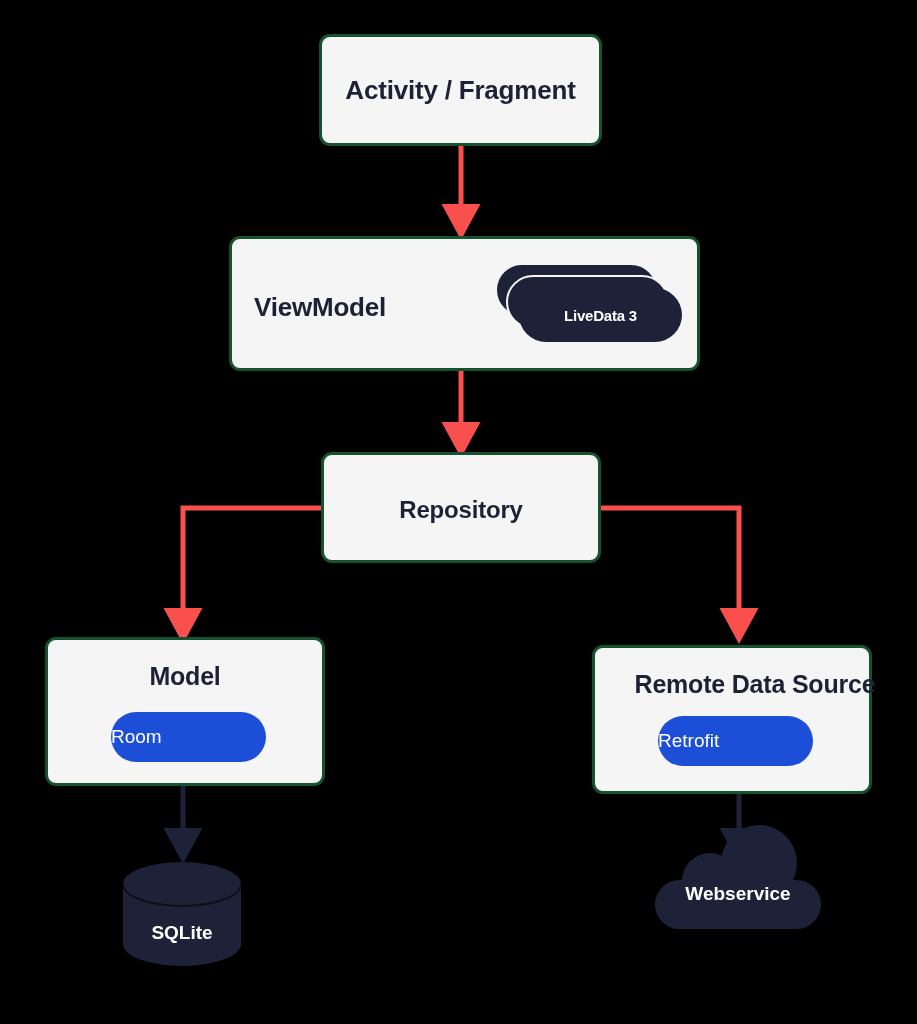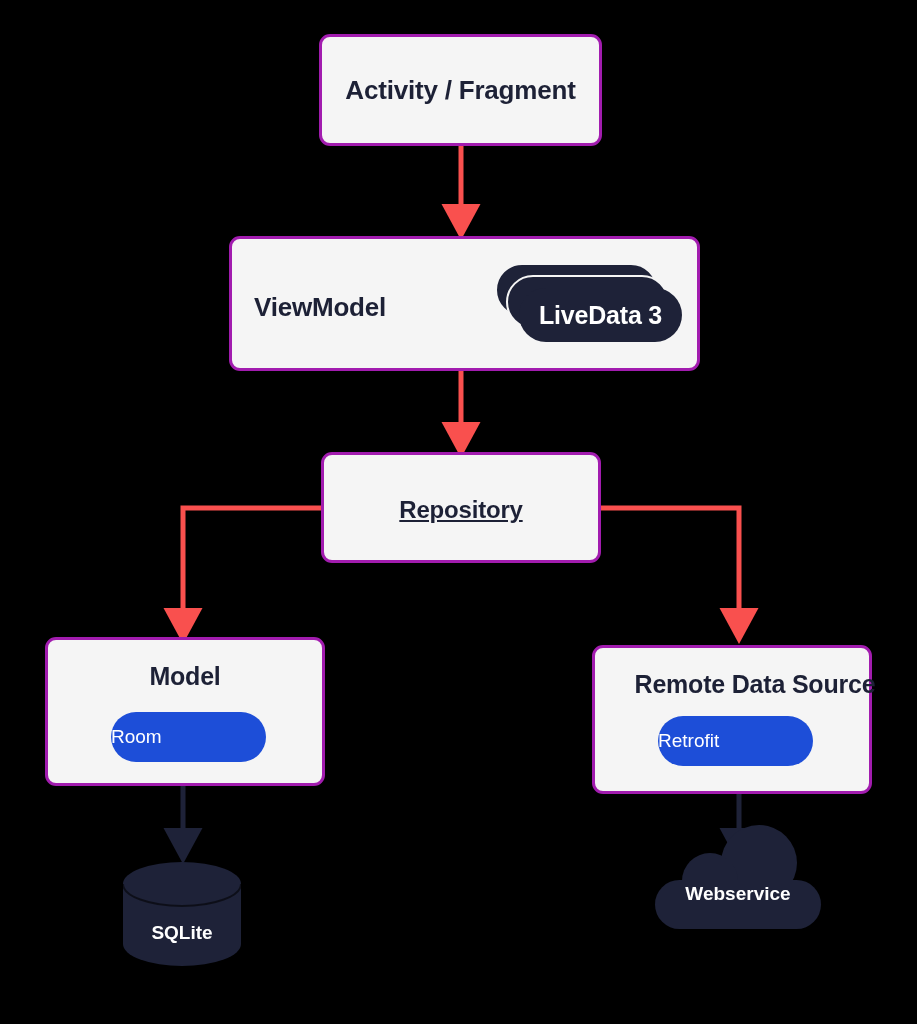--- a/index.html
+++ b/index.html
@@ -22,21 +22,21 @@
     position: absolute;
     left: 0;
     top: 0;
     width: 917px;
     height: 1024px;
     pointer-events: none;
   }
   .node-box {
     position: absolute;
     background: #F5F5F5;
-    border: 3px solid #a21caf;
+    border: 3px solid #14532d;
     border-radius: 11px;
     box-sizing: border-box;
   }
   .node-title {
     position: absolute;
     left: 0;
     width: 100%;
     text-align: center;
     color: #1D2136;
     font-weight: bold;
@@ -71,21 +71,20 @@
   
   #box-repository {
     left: 321px;
     top: 452px;
     width: 280px;
     height: 111px;
   }
   #box-repository .node-title {
     top: 41px;
     font-size: 24px;
-    text-decoration: underline;
   }
   
   #box-model {
     left: 45px;
     top: 637px;
     width: 280px;
     height: 149px;
   }
   #box-model .node-title {
     top: 22px;
@@ -155,21 +154,21 @@
     border: 2px solid #F5F5F5;
   }
   #ld-layer-1 {
     left: 24px;
     top: 25px;
     display: flex;
     align-items: center;
     justify-content: center;
     color: #FFFFFF;
     font-weight: bold;
-    font-size: 25px;
+    font-size: 15px;
     letter-spacing: -0.2px;
   }
   
   #sqlite {
     position: absolute;
     left: 123px;
     top: 862px;
     width: 118px;
     height: 104px;
   }

